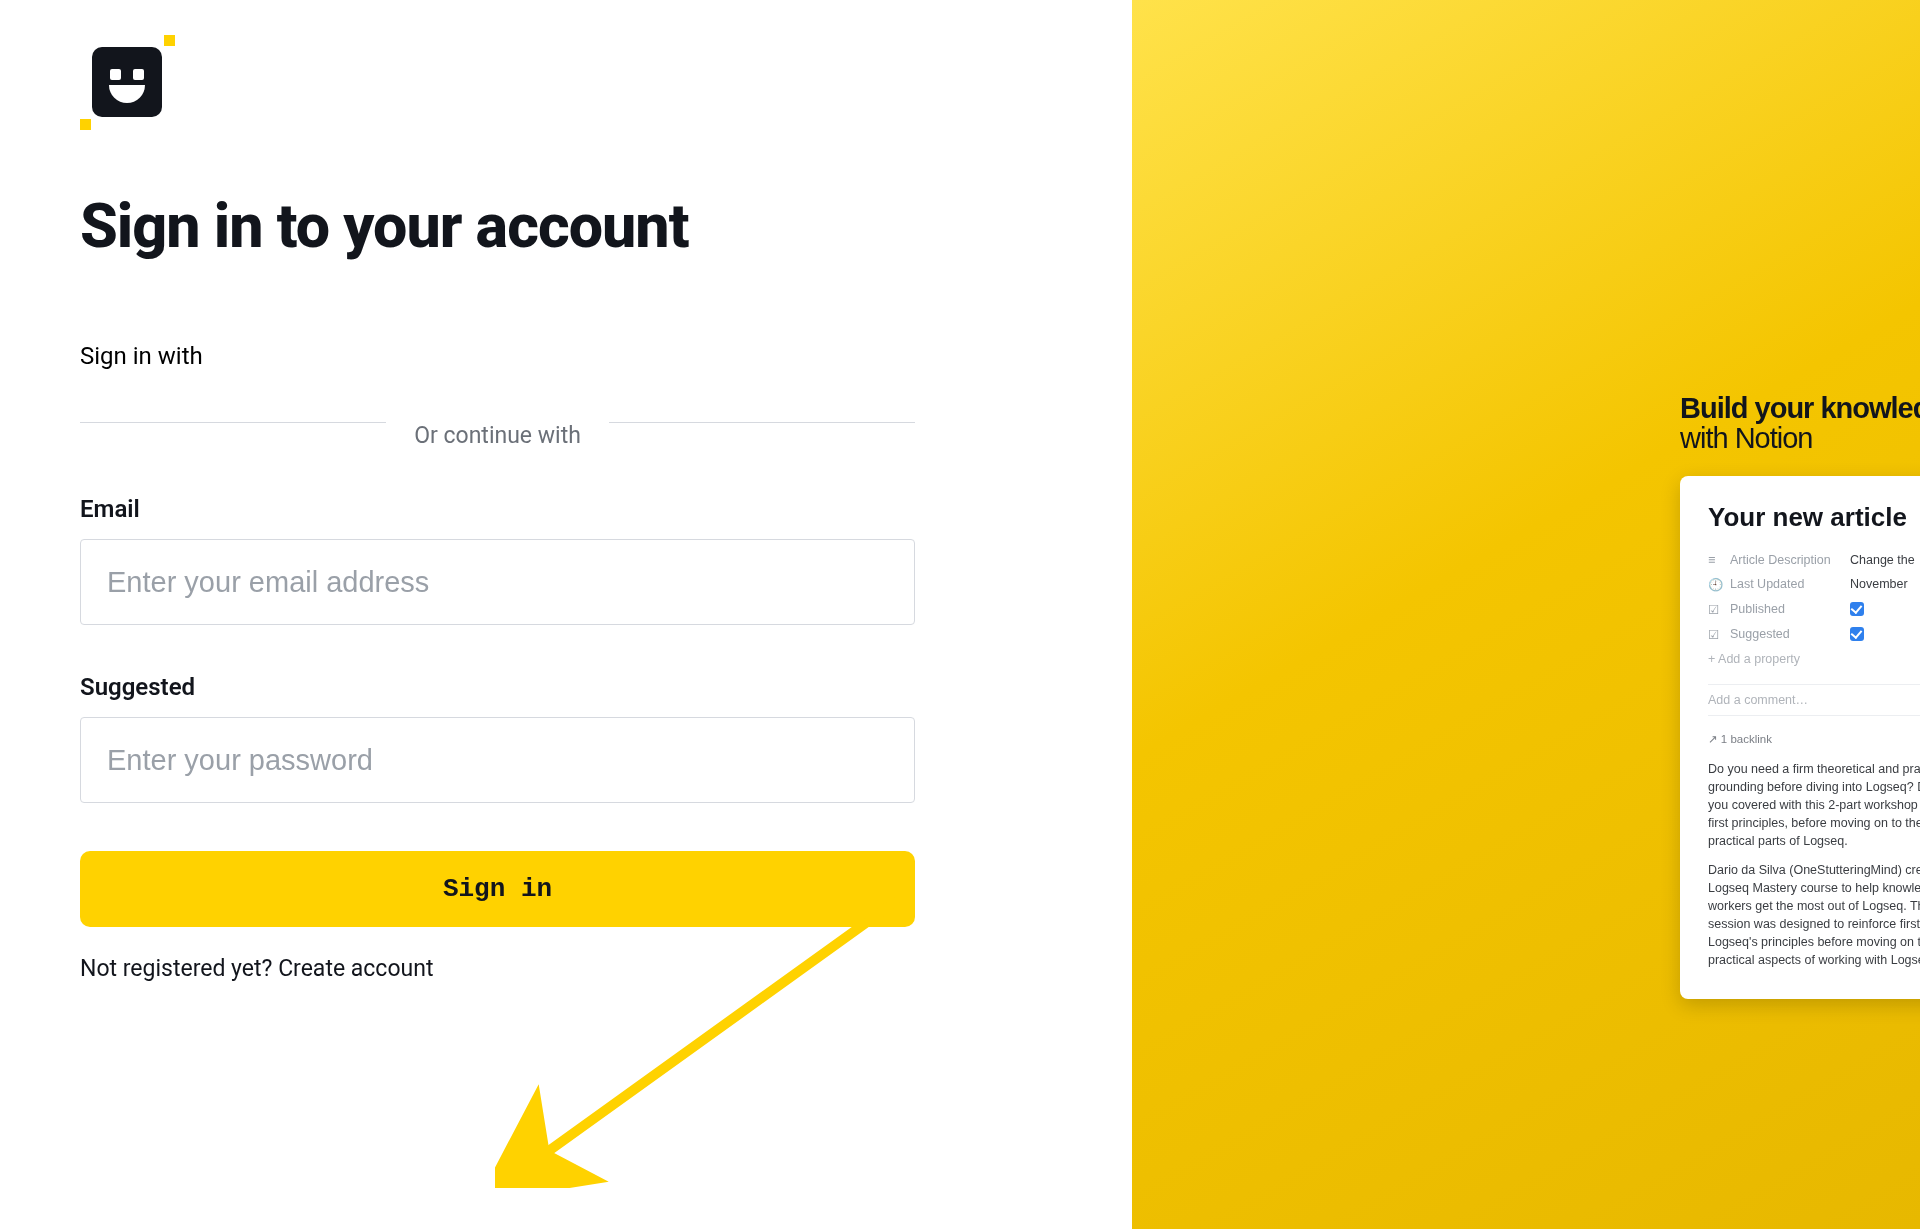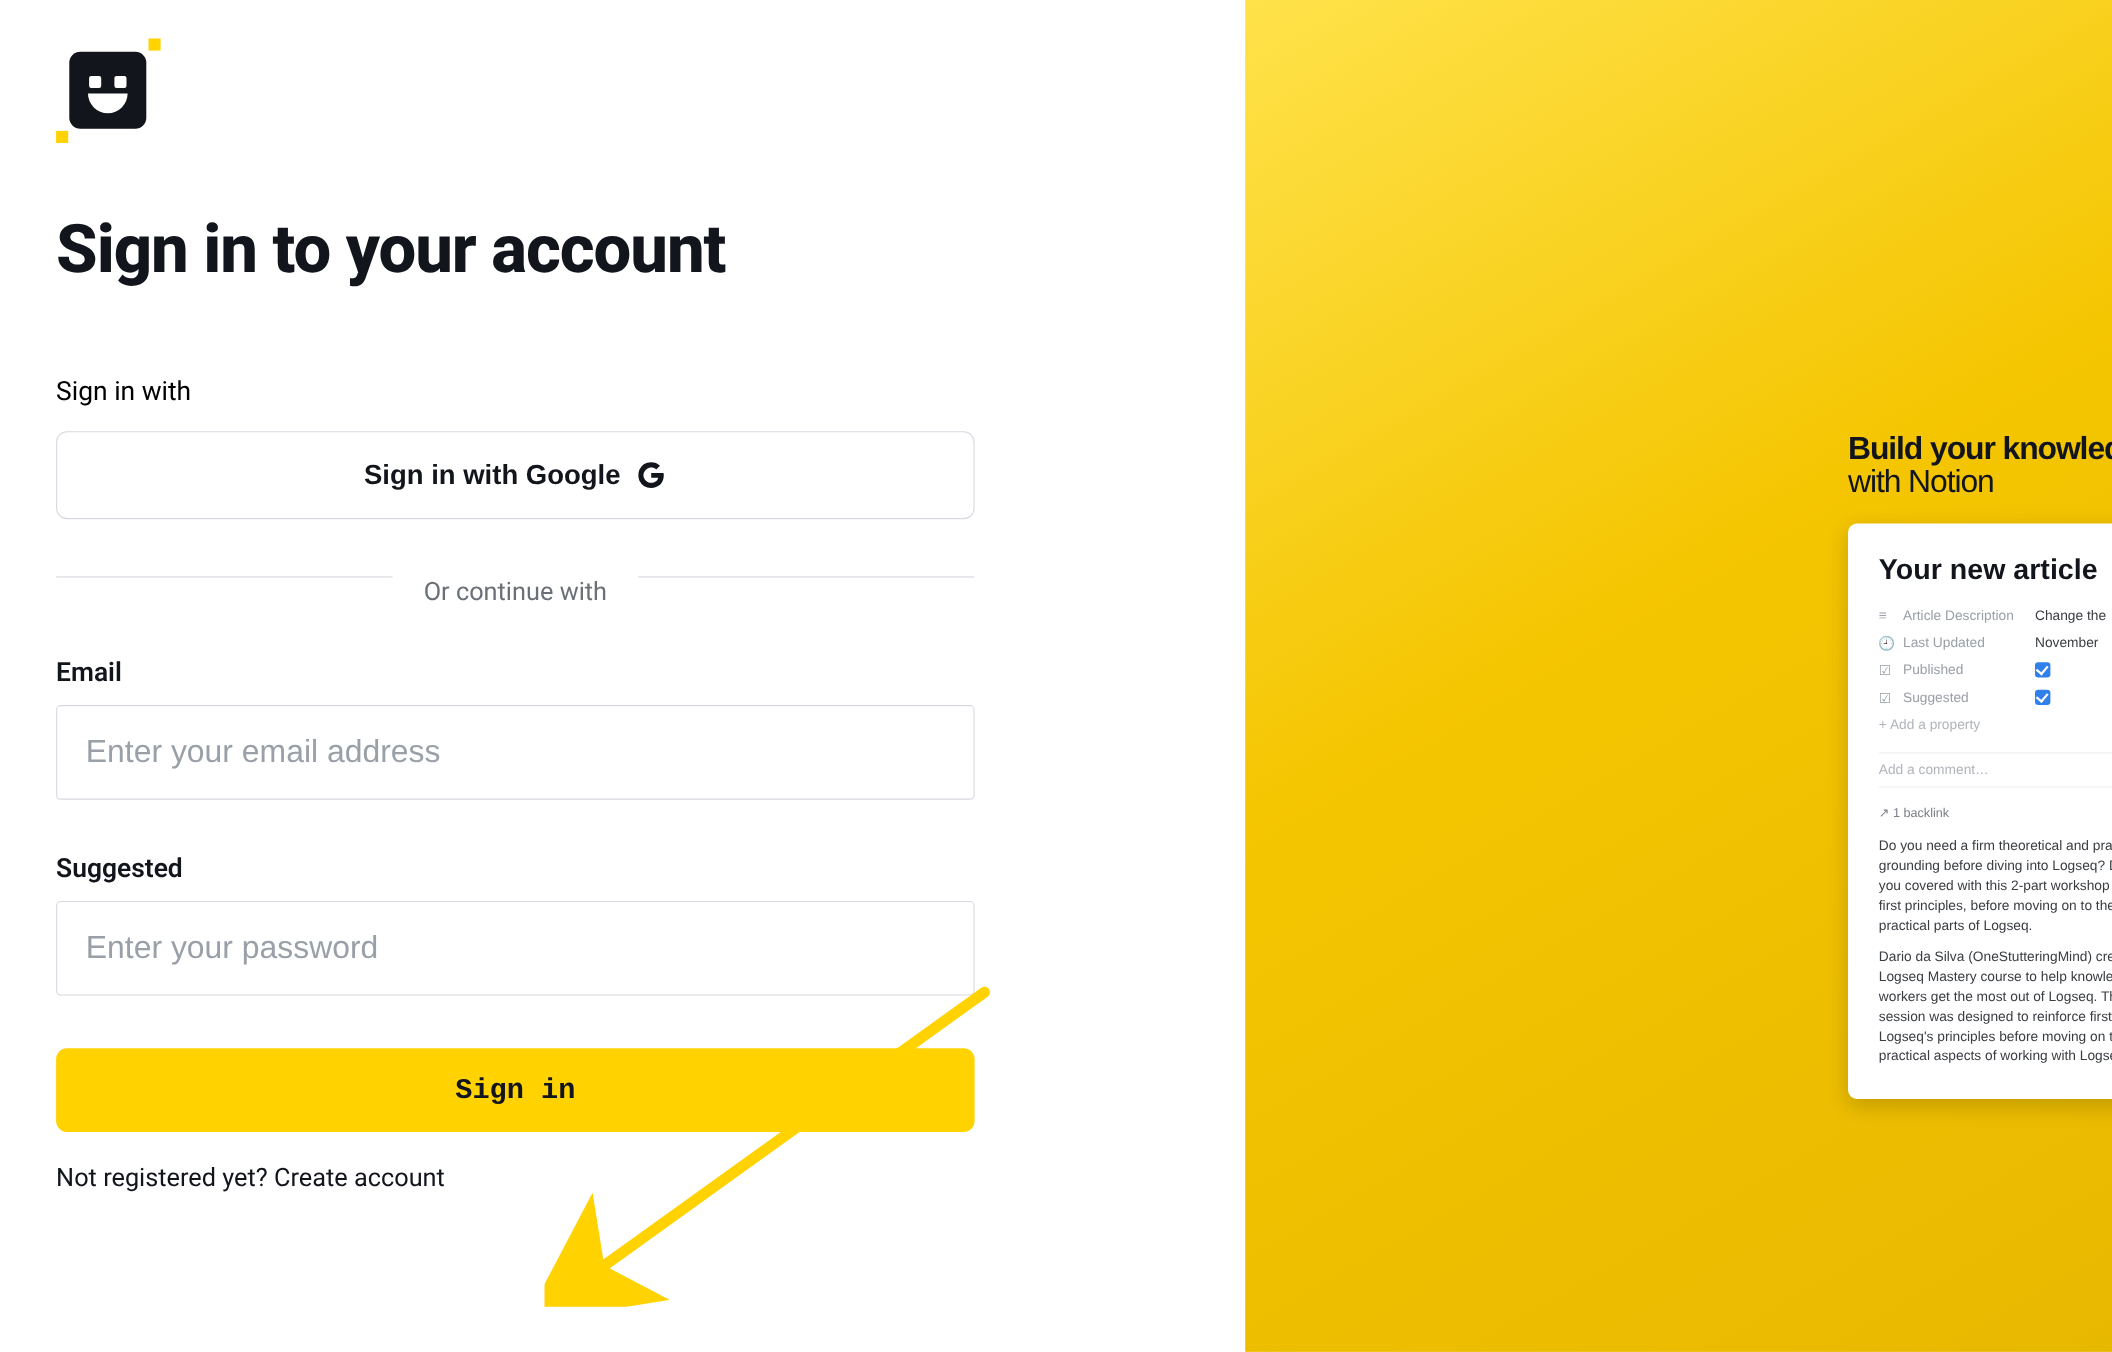--- a/index.html
+++ b/index.html
@@ -9,21 +9,21 @@
       height: 1229px;
       overflow: hidden;
       background: #fff;
       display: flex;
     }
 
     
     .left {
       width: 1132px;
       height: 100%;
-      padding: 35px 0 0 51px;
+      padding: 35px 0 0 80px;
       position: relative;
     }
 
     .logo-wrap {
       position: relative;
       width: 95px;
       height: 95px;
     }
     .logo-box {
       position: absolute;
@@ -275,31 +275,20 @@
       <span class="logo-mouth"></span>
     </div>
   </div>
 
   <h1 class="page-title">Sign in to your account</h1>
 
   <div class="form-area">
 
     <div class="sub-label">Sign in with</div>
 
-    <button class="google-btn">
-      <span>Sign in with Google</span>
-      <span class="g-icon">
-        <svg width="28" height="28" viewBox="0 0 24 24" fill="none">
-          <path d="M21.8 12.2c0-.68-.06-1.34-.18-1.98H12v3.75h5.5a4.7 4.7 0 0 1-2.04 3.09v2.56h3.3c1.93-1.78 3.04-4.4 3.04-7.42Z" fill="#12151c"></path>
-          <path d="M12 22c2.76 0 5.07-.91 6.76-2.48l-3.3-2.56c-.91.61-2.08.97-3.46.97-2.66 0-4.91-1.8-5.72-4.21H2.87v2.64A10 10 0 0 0 12 22Z" fill="#12151c"></path>
-          <path d="M6.28 13.72A6 6 0 0 1 5.96 12c0-.6.1-1.18.3-1.72V7.64H2.87A10 10 0 0 0 2 12c0 1.57.37 3.05 1 4.36l3.28-2.64Z" fill="#12151c"></path>
-          <path d="M12 5.96c1.5 0 2.85.52 3.91 1.53l2.93-2.93C16.95 2.96 14.68 2 12 2A10 10 0 0 0 2.87 7.64l3.41 2.64C7.09 7.87 9.34 5.96 12 5.96Z" fill="#12151c"></path>
-        </svg>
-      </span>
-    </button>
 
     <div class="divider">
       <span class="line"></span>
       <span class="divider-text">Or continue with</span>
       <span class="line"></span>
     </div>
 
     <div class="field-label">Email</div>
     <input class="text-input" type="email" placeholder="Enter your email address" style="">
 

